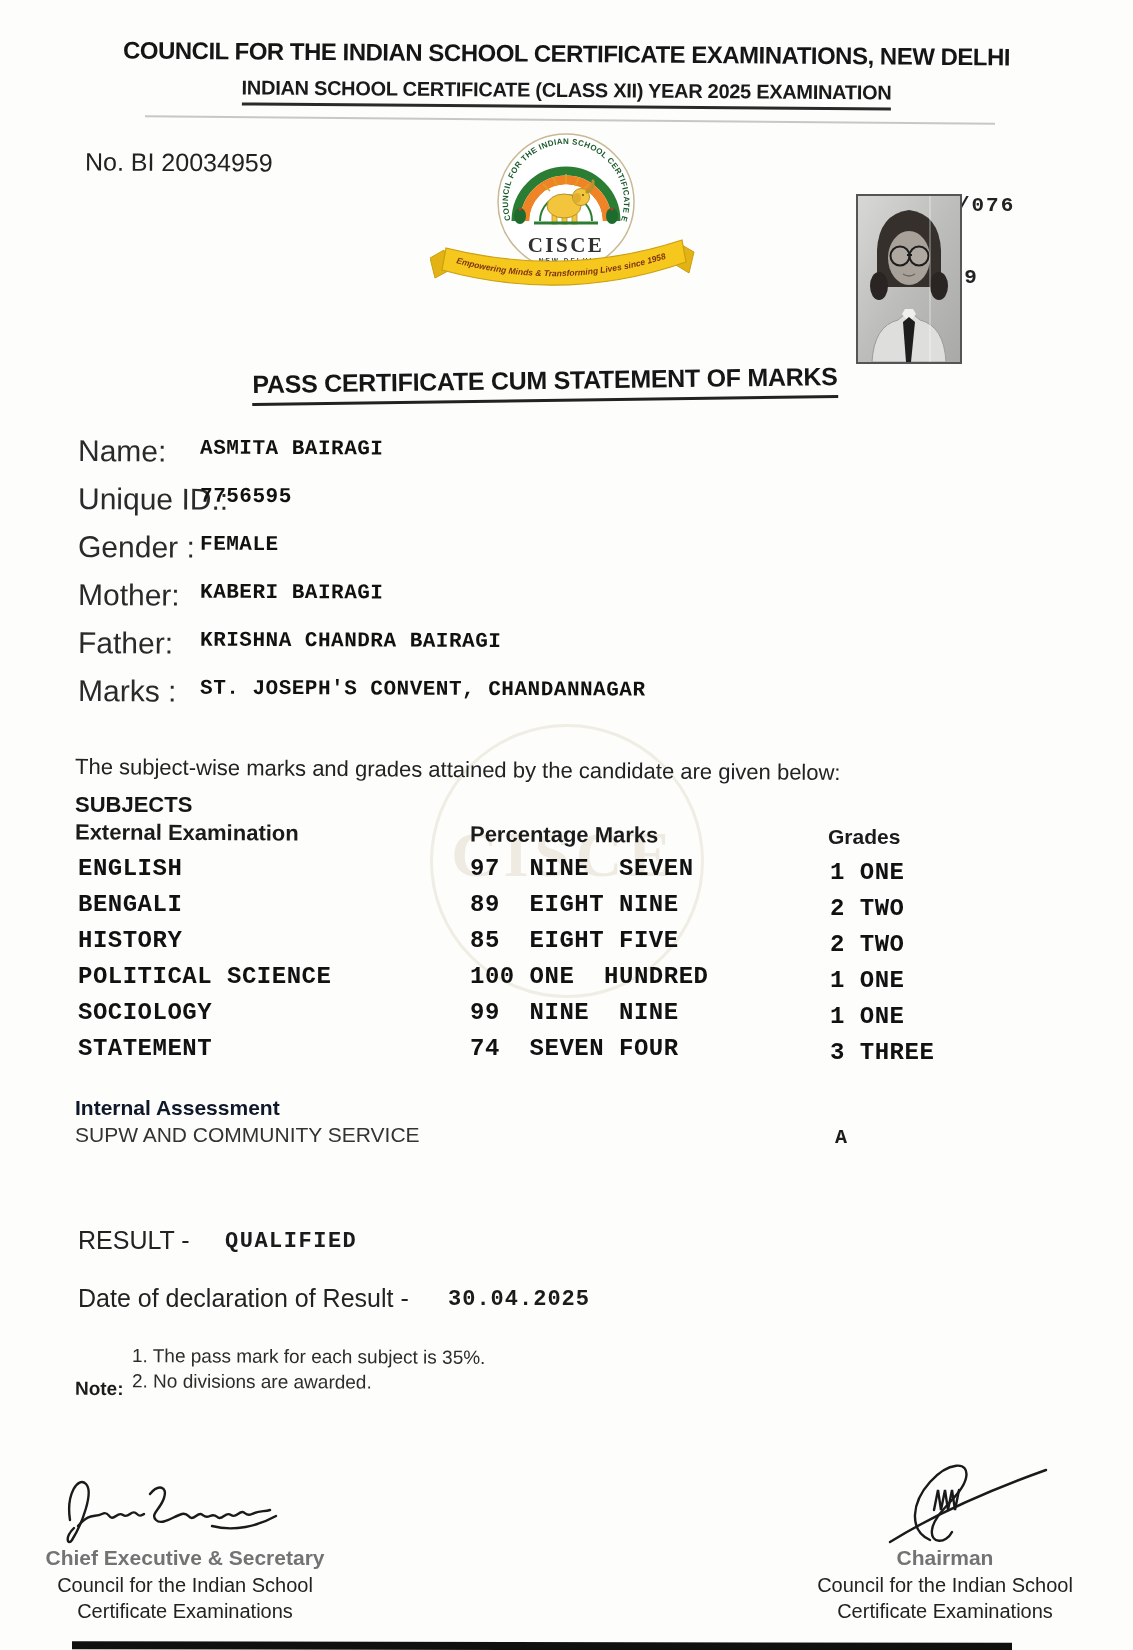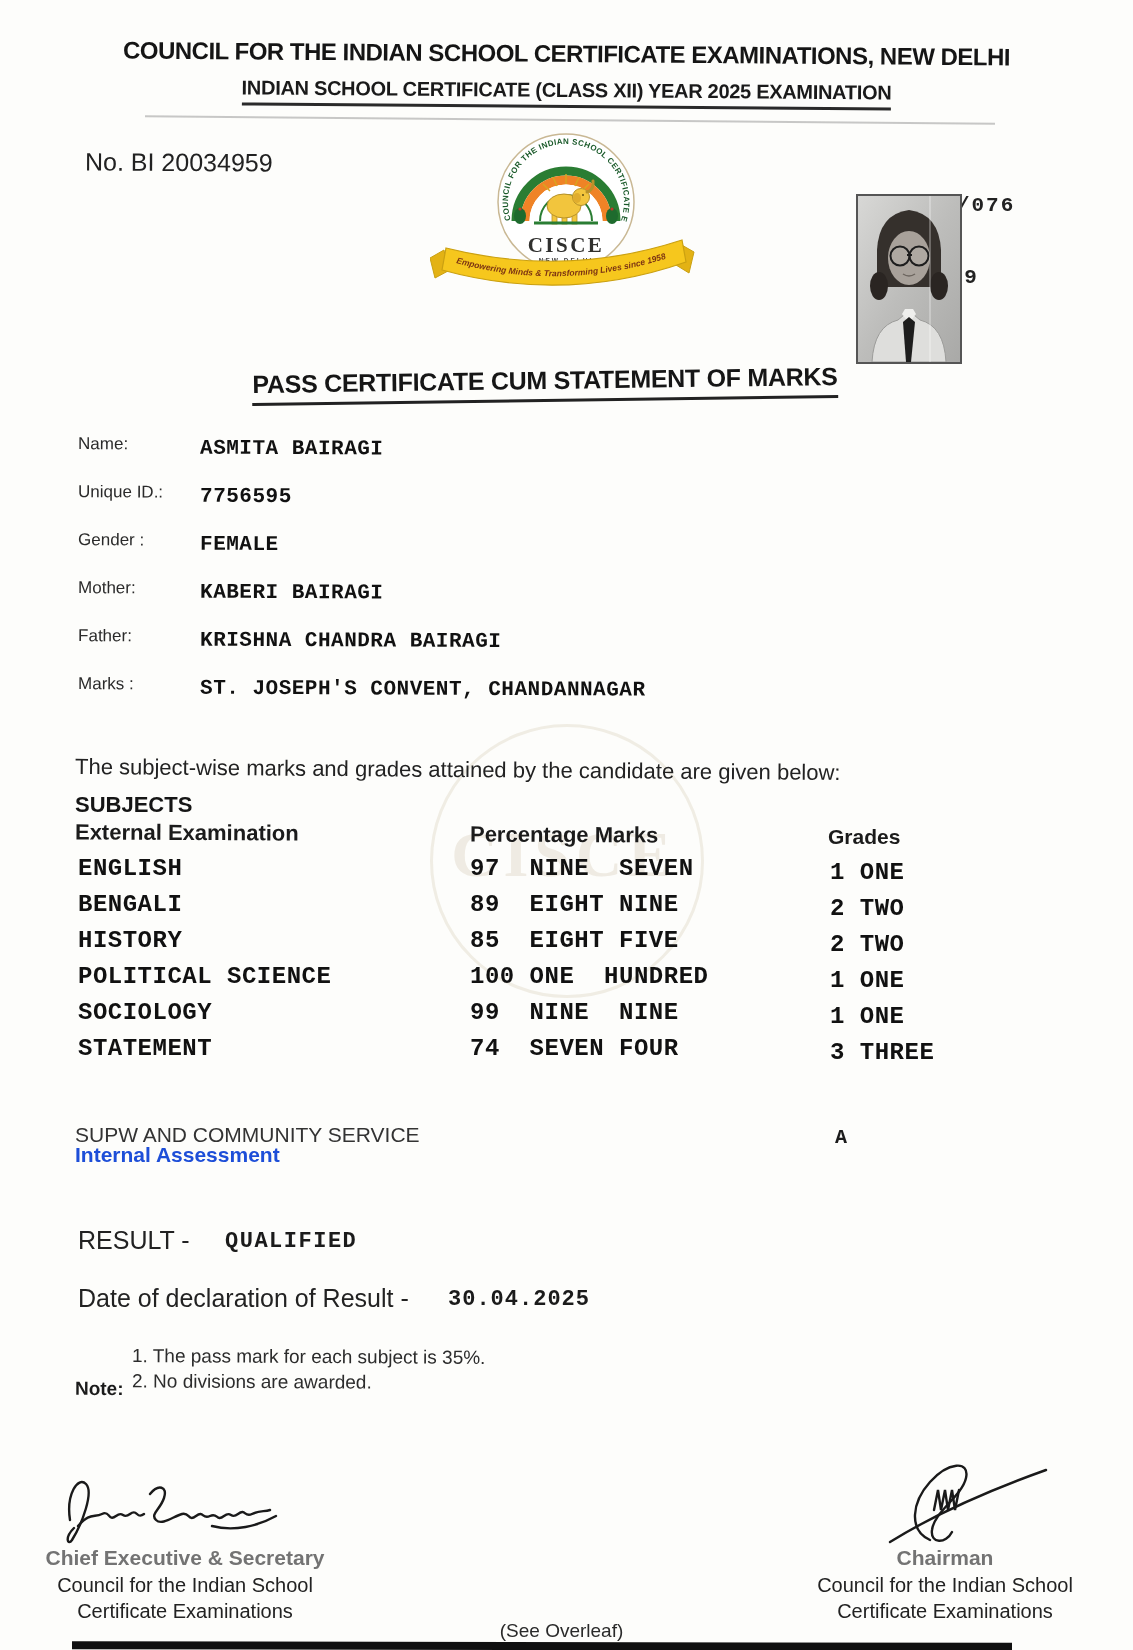--- a/index.html
+++ b/index.html
@@ -18,35 +18,35 @@
   .scanline{left:145px;top:119px;width:850px;height:2px;background:#9a9a9a;opacity:.55;transform:rotate(0.5deg);}
   .serial{left:85px;top:148px;font-size:25px;color:#222;transform:rotate(0.3deg);}
   .indexnums{left:845px;top:146px;width:180px;text-align:center;font-size:21px;line-height:24px;letter-spacing:2px;color:#222;}
   .photo{left:856px;top:194px;width:106px;height:170px;border:2px solid #555;background:#c9c9c9;box-sizing:border-box;}
   
   .titlewrap{left:0;width:1090px;top:366px;text-align:center;transform:rotate(-0.8deg);}
   .title{display:inline-block;font-size:25px;font-weight:700;letter-spacing:-0.3px;border-bottom:3px solid #222;padding-bottom:4px;color:#161616;}
   
   #candidate-fields{left:78px;top:436px;width:860px;}
   .field-row{position:relative;height:48px;transform:rotate(0.25deg);}
-  .field-label{position:absolute;left:0;top:0;font-size:17px;color:#2a2a2a;}
+  .field-label{position:absolute;left:0;top:0;font-size:30px;color:#2a2a2a;}
   .field-value{position:absolute;left:122px;top:2px;font-size:21px;letter-spacing:0.5px;color:#111;}
   
   .intro{left:75px;top:757px;font-size:22px;color:#222;transform:rotate(0.45deg);}
   .subjects-h{left:75px;top:792px;font-size:22px;font-weight:700;color:#151515;}
   .colhead-subject{left:75px;top:820px;font-size:22px;font-weight:700;transform:rotate(0.3deg);}
   .colhead-marks{left:470px;top:822px;font-size:22px;font-weight:700;transform:rotate(0.3deg);}
   .colhead-grades{left:828px;top:825px;font-size:21px;font-weight:700;}
   #marks-rows{left:0;top:855px;width:1050px;}
   .marks-row{position:relative;height:36px;}
   .cell{position:absolute;top:0;font-size:24px;letter-spacing:0.5px;color:#111;}
   .cell.subject{left:78px;}
   .cell.marks{left:470px;}
   .cell.grade{left:830px;top:4px;text-align:right;}
-  .internal-h{left:75px;top:1096px;font-size:21px;font-weight:700;color:#1d4ed8;margin-top:47px;}
+  .internal-h{left:75px;top:1096px;font-size:21px;font-weight:700;color:#0f172a;}
   .internal-subject{left:75px;top:1123px;font-size:21px;color:#333;}
   .internal-grade{left:835px;top:1126px;font-size:20px;}
   
   .result-label{left:78px;top:1226px;font-size:25px;color:#222;}
   .result-value{left:225px;top:1229px;font-size:22px;letter-spacing:1.5px;}
   .decl-label{left:78px;top:1284px;font-size:25px;color:#222;}
   .decl-value{left:448px;top:1287px;font-size:22px;letter-spacing:1px;}
   
   .note-label{left:75px;top:1346px;font-size:19px;font-weight:700;transform:rotate(0.3deg);margin-top:32px;}
   .note-item1{left:132px;top:1346px;font-size:19px;color:#2c2c2c;transform:rotate(0.3deg);}
@@ -270,15 +270,14 @@
       <path d="M56,62 l4,-20 l3,20 l4,-20 l3,20 l4,-20 l3,20 l4,-20"></path>
       <path d="M12,94 C54,68 112,42 168,22"></path>
     </g>
   </svg>
   <div class="abs sigblock-right">
     <div class="sig-title">Chairman</div>
     <div class="sig-org">Council for the Indian School</div>
     <div class="sig-org">Certificate Examinations</div>
   </div>
 
-  <div class="abs overleaf">(See Overleaf)</div>
   <div class="abs bottombar"></div>
 </div>
 
 </body></html>

